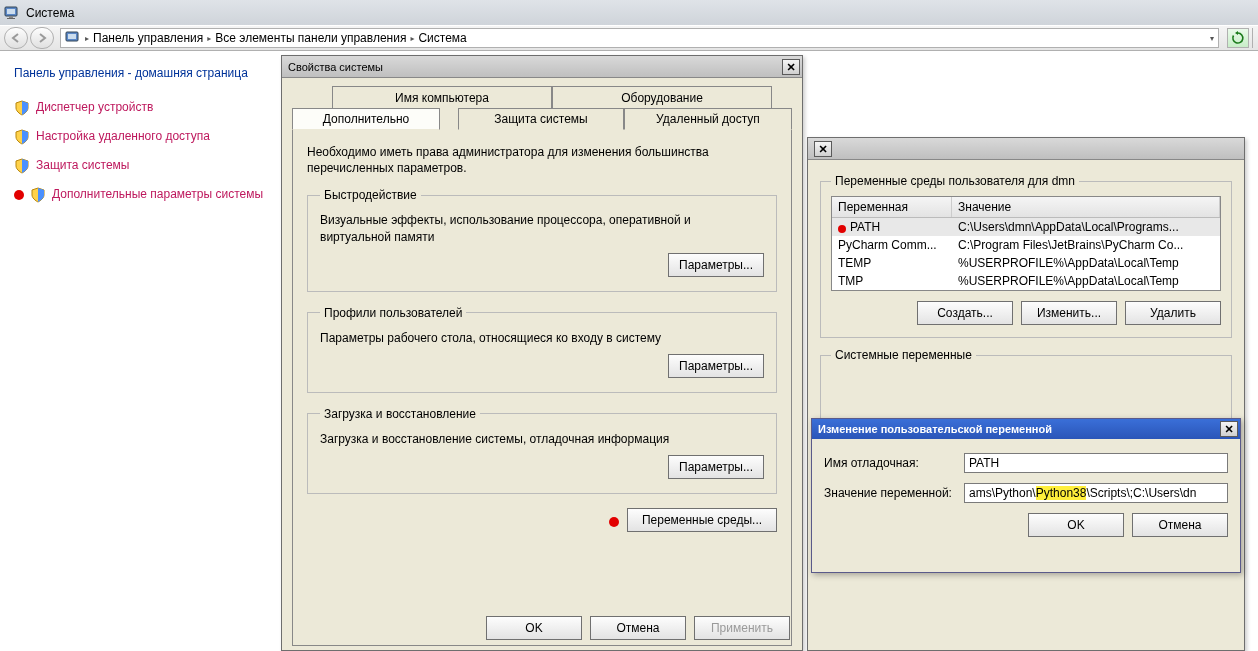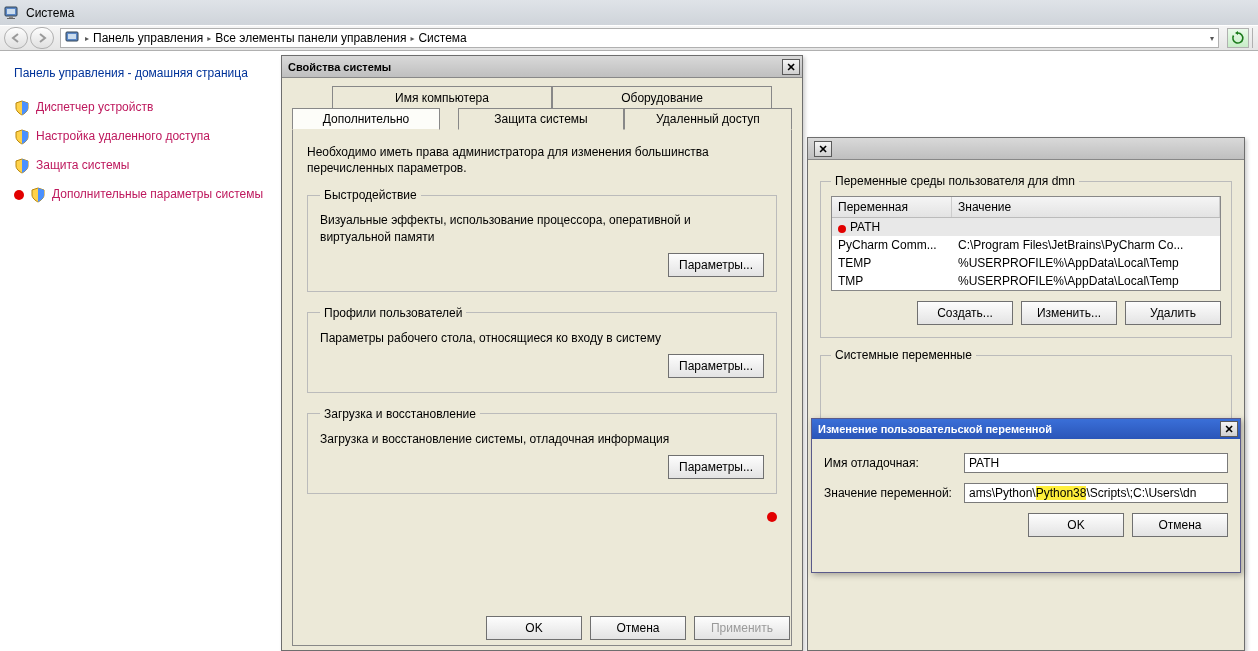--- a/index.html
+++ b/index.html
@@ -55,21 +55,21 @@
 .sysprops {
   position:absolute; left:281px; top:55px; width:522px; height:596px;
   border:1px solid #6e6e6e; background:#ece9d8;
   box-shadow: 2px 2px 4px rgba(0,0,0,0.2);
 }
 .dlg-titlebar {
   height:22px; background:linear-gradient(#d9d9d9,#bfbfbf);
   display:flex; align-items:center; padding:0 2px 0 6px; color:#000;
   border-bottom:1px solid #888;
 }
-.dlg-titlebar .title { flex:1; font-weight:bold; font-size:11px; }
+.dlg-titlebar .title { flex:1; font-weight:normal; font-size:11px; }
 .close-btn { width:18px; height:16px; border:1px solid #5a5a5a;
   background:linear-gradient(#f5f5f5,#d0d0d0); font-family:Arial;
   font-size:11px; line-height:14px; text-align:center; font-weight:bold; cursor:pointer;}
 
 .tab-row { position:relative; height:44px; margin:8px 10px 0 10px; }
 .tab { position:absolute; height:22px; border:1px solid #888; background:#ece9d8;
   display:flex; align-items:center; justify-content:center; font-size:12px;
   border-bottom:none; cursor:pointer; }
 .tab.back { top:0; }
 .tab.front { top:22px; border-bottom:1px solid #ece9d8; background:#ece9d8; }
@@ -282,20 +282,21 @@
     <fieldset class="group">
       <legend>Загрузка и восстановление</legend>
       <div class="group-text">Загрузка и восстановление системы, отладочная информация</div>
       <div class="btn-row">
           <button class="win-btn">Параметры...</button>
         </div>
     </fieldset>
 
     <div class="envvar-row">
       <span class="red-dot"></span>
+      <button class="win-btn" style="min-width:150px;">Переменные среды...</button>
     </div>
   </div>
 
   <div class="dlg-buttons">
     <button class="win-btn">OK</button>
     <button class="win-btn">Отмена</button>
     <button class="win-btn" disabled="">Применить</button>
   </div>
 </div>
 
@@ -311,20 +312,21 @@
         <div class="hdr">
           <div class="col col1">Переменная</div>
           <div class="col col2">Значение</div>
         </div>
         <div class="rows">
           <div class="row selected">
             <div class="cell col1" style="display:flex;align-items:center;gap:4px;">
               <span class="red-dot" style="width:8px;height:8px;"></span>
               <span>PATH</span>
             </div>
+            <div class="cell col2">C:\Users\dmn\AppData\Local\Programs...</div>
           </div>
           <div class="row">
             <div class="cell col1">PyCharm Comm...</div>
             <div class="cell col2">C:\Program Files\JetBrains\PyCharm Co...</div>
           </div>
           <div class="row">
             <div class="cell col1">TEMP</div>
             <div class="cell col2">%USERPROFILE%\AppData\Local\Temp</div>
           </div>
           <div class="row">

